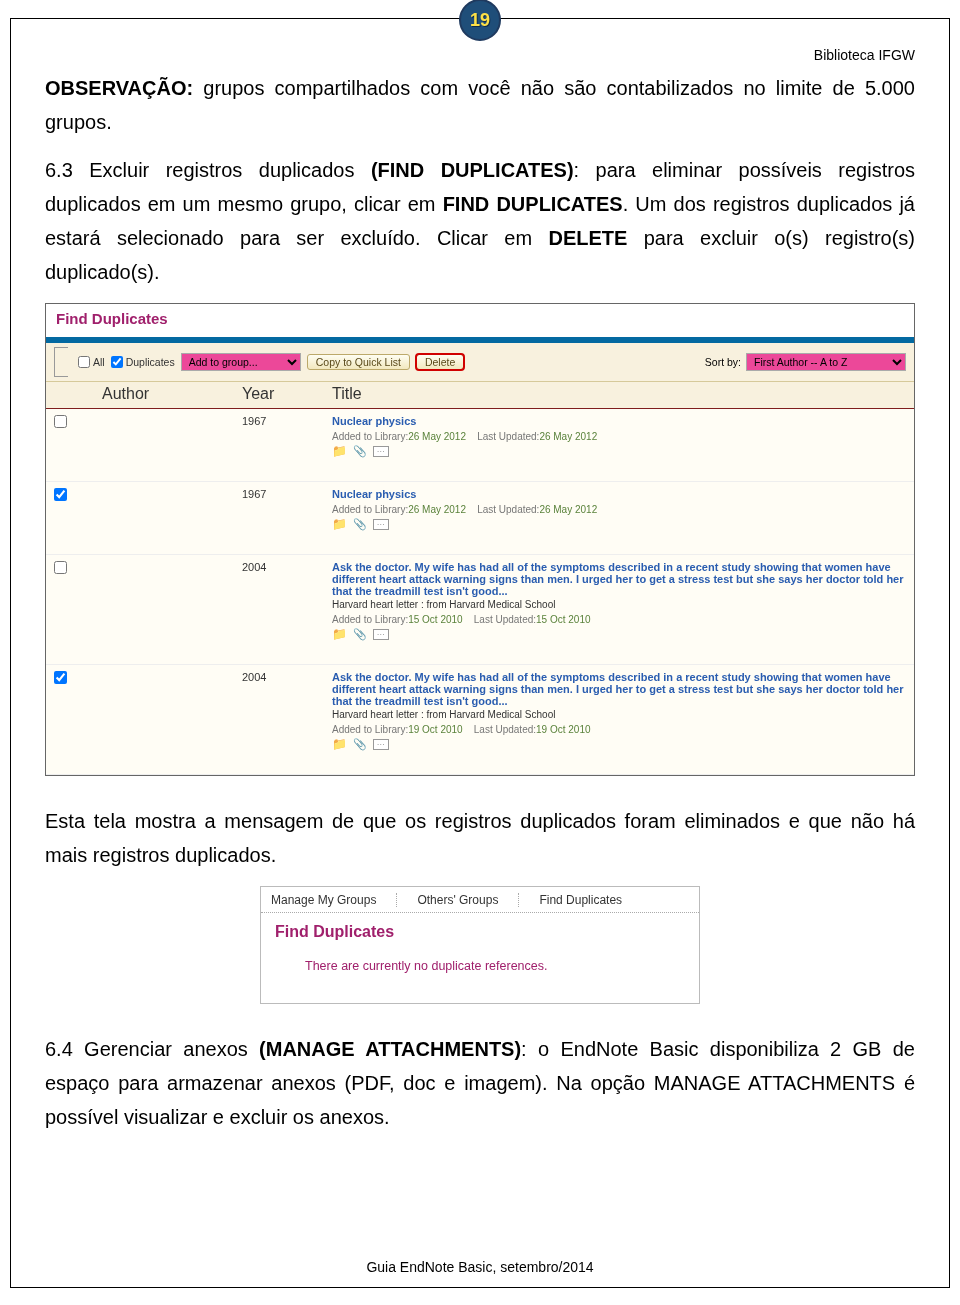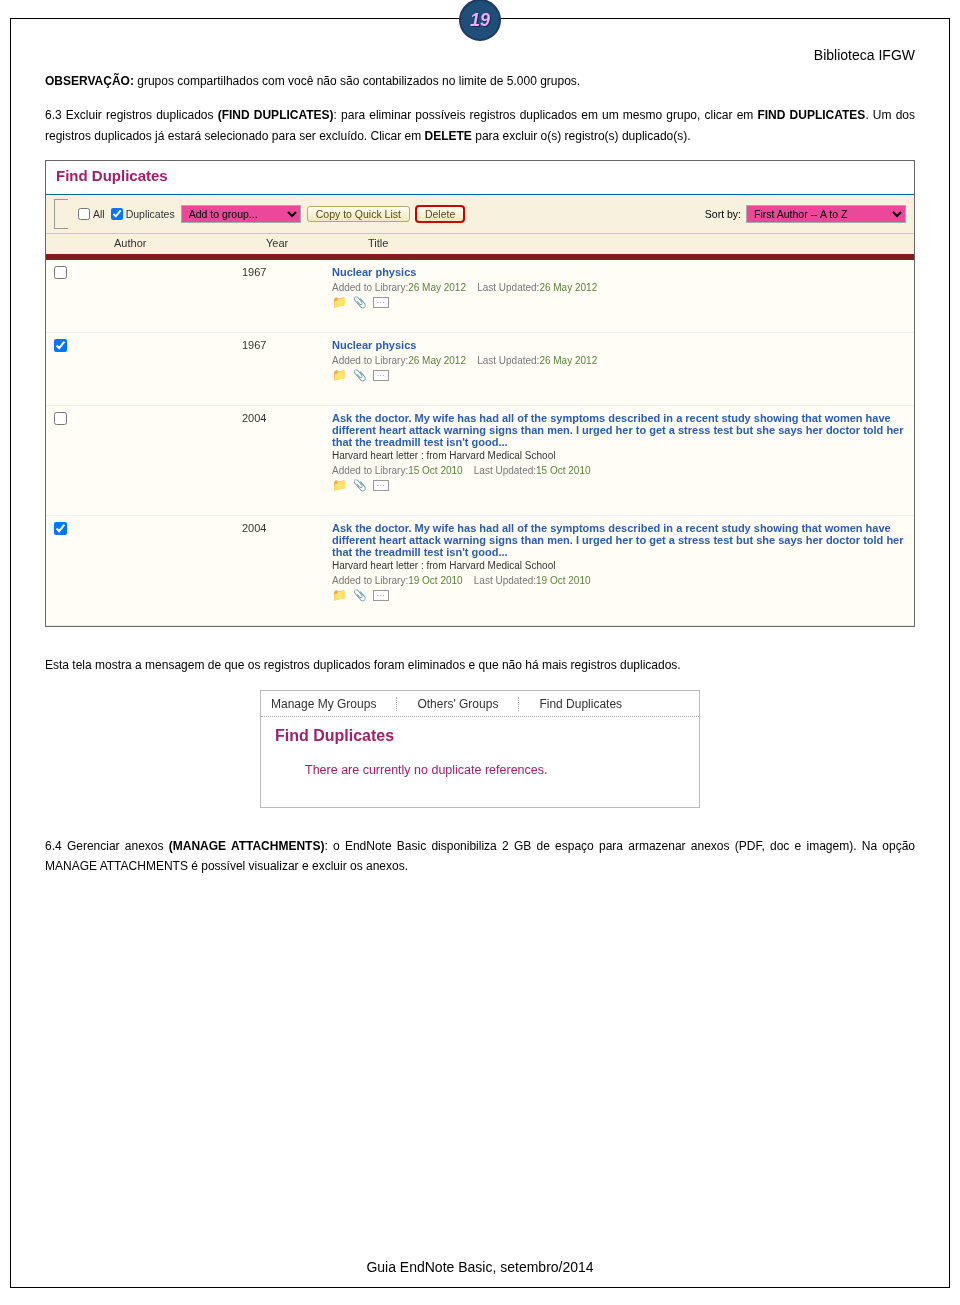--- a/index.html
+++ b/index.html
@@ -21,39 +21,38 @@
   .page-number-badge {
     position: absolute;
     top: -20px;
     left: 50%;
     transform: translateX(-50%);
     width: 42px;
     height: 42px;
     border-radius: 50%;
     background: #1f4e79;
     border: 2px solid #1f3a5f;
-    color: #f0abfc;
+    color: #fde047;
     font-weight: bold;
     font-size: 18px;
     line-height: 38px;
     text-align: center;
     text-shadow: 1px 1px 0 #0d2a4a;
-    font-style: italic;
   }
   .header-right {
     text-align: right;
     font-size: 14px;
     padding-top: 28px;
     padding-bottom: 8px;
     color: #000;
   }
   .body-text {
     text-align: justify;
     line-height: 1.7;
-    font-size: 12px;
+    font-size: 20px;
     margin-bottom: 14px;
   }
   .body-text .bold { font-weight: bold; }
   .screenshot-box {
     border: 1px solid #666;
     margin: 6px 0 28px 0;
     background: #fff;
     font-family: Verdana, Tahoma, sans-serif;
     font-size: 11px;
   }
@@ -61,21 +60,21 @@
     color: #a0206c;
     font-size: 15px;
     font-weight: bold;
     padding: 6px 10px 10px 10px;
   }
   .fd-toolbar {
     background: #f8f1de;
     display: flex;
     align-items: center;
     padding: 4px 8px;
-    border-top: 1px solid #0369a1;
+    border-top: 6px solid #0369a1;
     border-bottom: 1px solid #d6c99a;
     gap: 6px;
   }
   .fd-toolbar .brace {
     width: 14px;
     height: 30px;
     border-left: 1px solid #999;
     border-top: 1px solid #999;
     border-bottom: 1px solid #999;
     margin-right: 4px;
@@ -117,24 +116,23 @@
     gap: 5px;
     font-size: 10.5px;
   }
   .fd-sort select {
     min-width: 160px;
   }
   .fd-headrow {
     background: #f8f1de;
     display: flex;
     padding: 3px 8px 5px 8px;
-    border-bottom: 6px solid #7f1d1d;
+    border-bottom: 1px solid #7f1d1d;
     color: #333;
-    font-size: 11px;
-    gap: 12px;
+    font-size: 16px;
   }
   .col-check { width: 48px; }
   .col-author { width: 140px; }
   .col-year { width: 90px; }
   .col-title { flex: 1; }
   .fd-row {
     display: flex;
     padding: 6px 8px 24px 8px;
     border-bottom: 1px solid #eee;
     background: #fffdf5;

